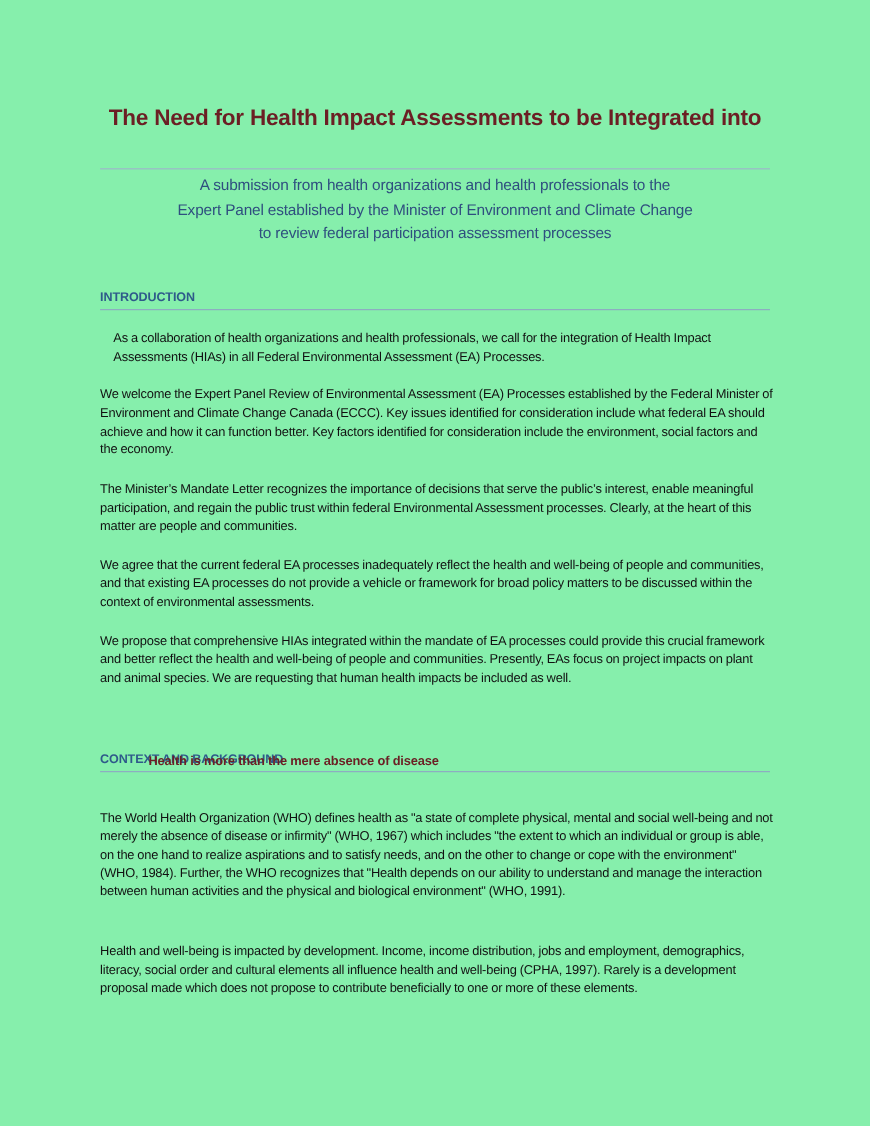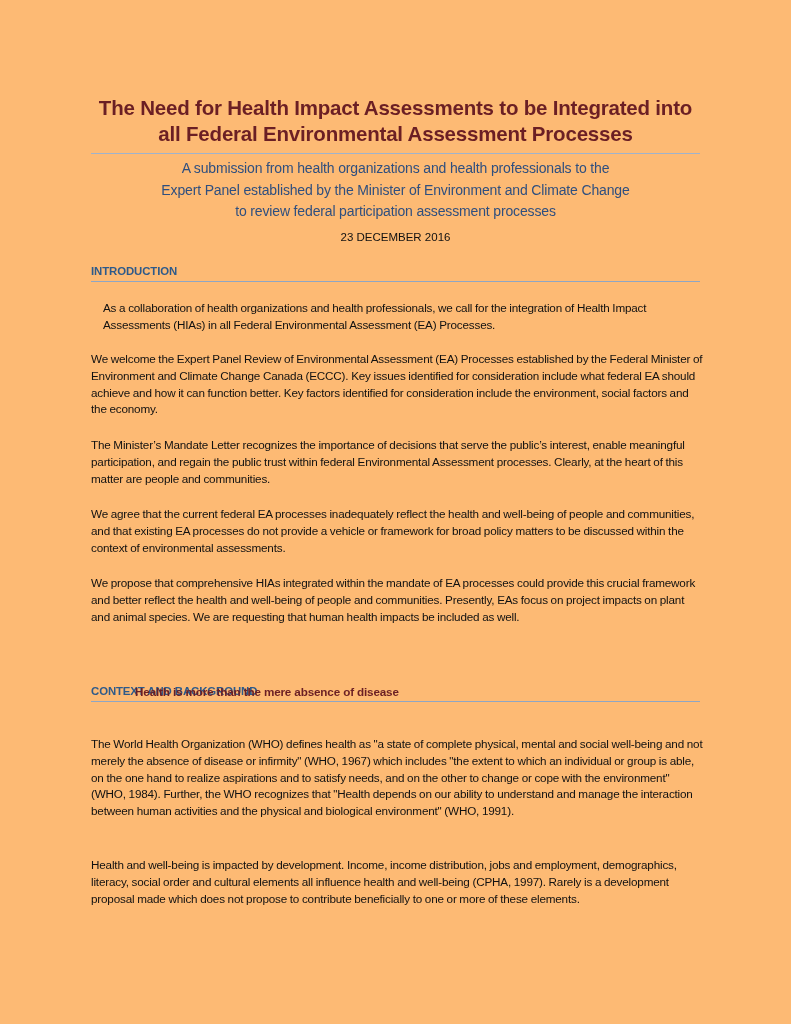--- a/index.html
+++ b/index.html
@@ -14,21 +14,21 @@
       overflow: hidden;
       font-family: "Liberation Sans", sans-serif;
       color: #000000;
     }
     .page {
       position: absolute;
       left: 0;
       top: 0;
       width: 791px;
       height: 1024px;
-      background: #fdba74;
+      background: #86efac;
     }
     .title {
       position: absolute;
       left: 60px;
       width: 671px;
       top: 95px;
       text-align: center;
       color: #6b1f24;
       font-weight: bold;
       font-size: 20.5px;
@@ -97,32 +97,30 @@
       letter-spacing: -0.15px;
     }
   </style>
 </head>
 <body>
 
 <div class="page">
 
   <div class="title">
     <div>The Need for Health Impact Assessments to be Integrated into</div>
-    <div>all Federal Environmental Assessment Processes</div>
   </div>
 
   <div class="title-rule"></div>
 
   <div class="subtitle">
     <div>A submission from health organizations and health professionals to the</div>
     <div>Expert Panel established by the Minister of Environment and Climate Change</div>
     <div>to review federal participation assessment processes</div>
   </div>
 
-  <div class="date">23 DECEMBER 2016</div>
 
   <div class="section-head" style="top:263px;">INTRODUCTION</div>
 
   <div class="para" style="top:300px;margin-left:12px;">As a collaboration of health organizations and health professionals, we call for the integration of Health Impact Assessments (HIAs) in all Federal Environmental Assessment (EA) Processes.</div>
   <div class="para" style="top:351px;">We welcome the Expert Panel Review of Environmental Assessment (EA) Processes established by the Federal Minister of Environment and Climate Change Canada (ECCC). Key issues identified for consideration include what federal EA should achieve and how it can function better. Key factors identified for consideration include the environment, social factors and the economy.</div>
   <div class="para" style="top:437px;">The Minister’s Mandate Letter recognizes the importance of decisions that serve the public’s interest, enable meaningful participation, and regain the public trust within federal Environmental Assessment processes. Clearly, at the heart of this matter are people and communities.</div>
   <div class="para" style="top:506px;">We agree that the current federal EA processes inadequately reflect the health and well-being of people and communities, and that existing EA processes do not provide a vehicle or framework for broad policy matters to be discussed within the context of environmental assessments.</div>
   <div class="para" style="top:575px;">We propose that comprehensive HIAs integrated within the mandate of EA processes could provide this crucial framework and better reflect the health and well-being of people and communities. Presently, EAs focus on project impacts on plant and animal species. We are requesting that human health impacts be included as well.</div>
 
   <div class="section-head" style="top:683px;">CONTEXT AND BACKGROUND</div>

